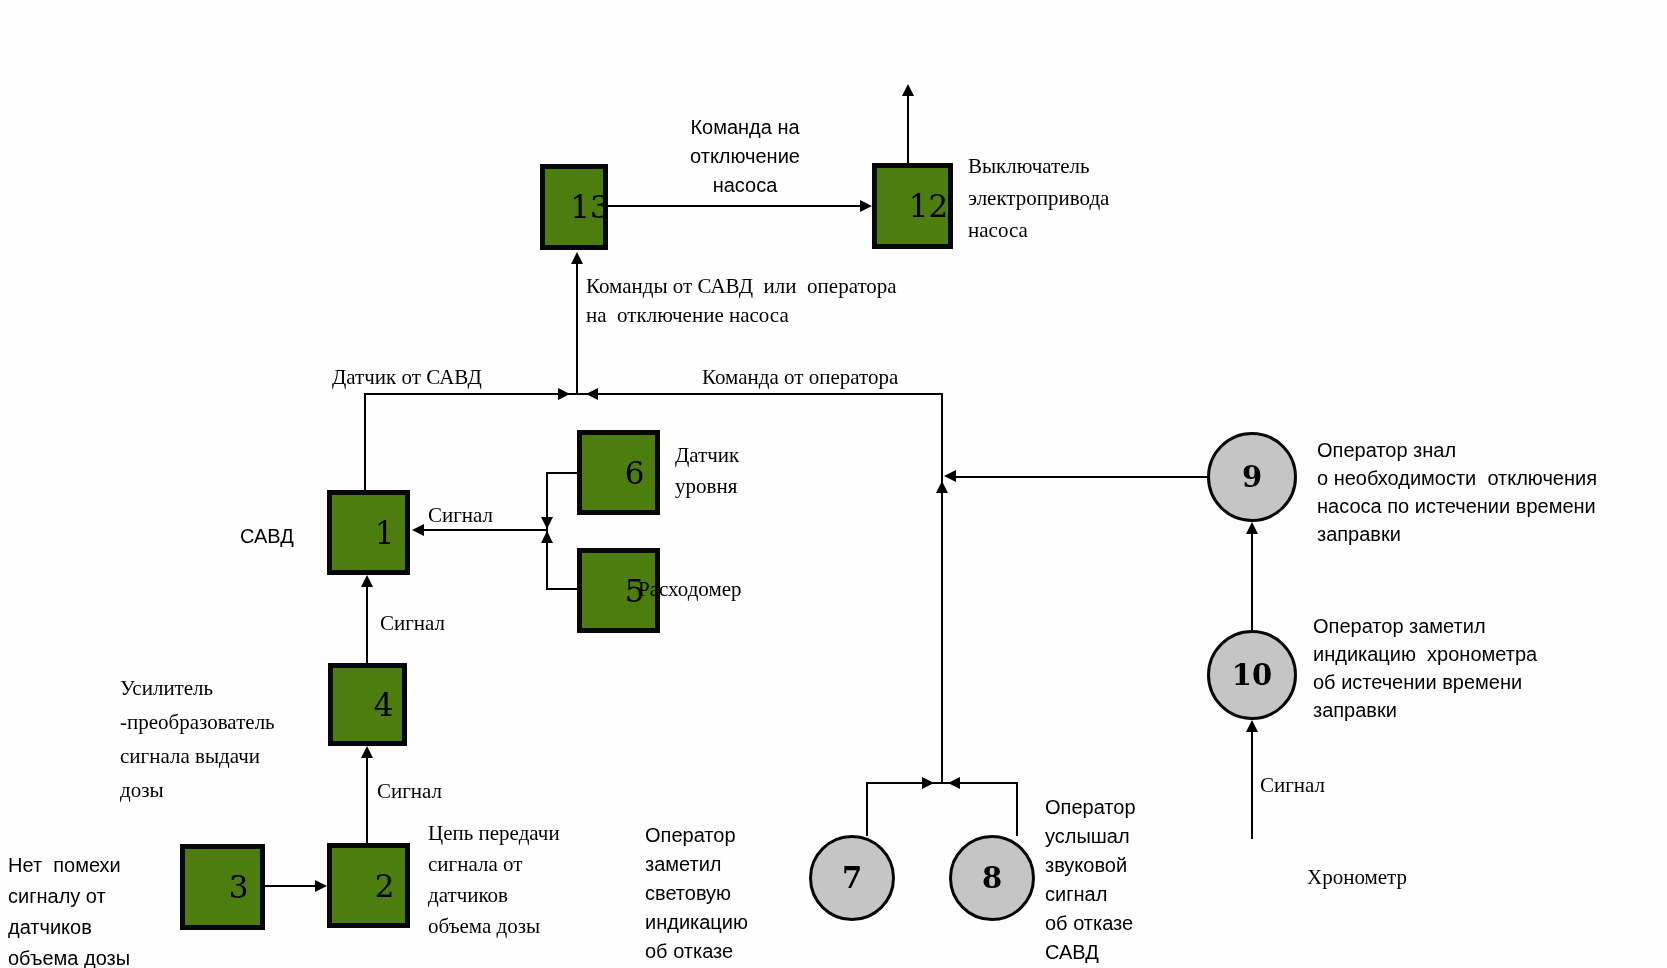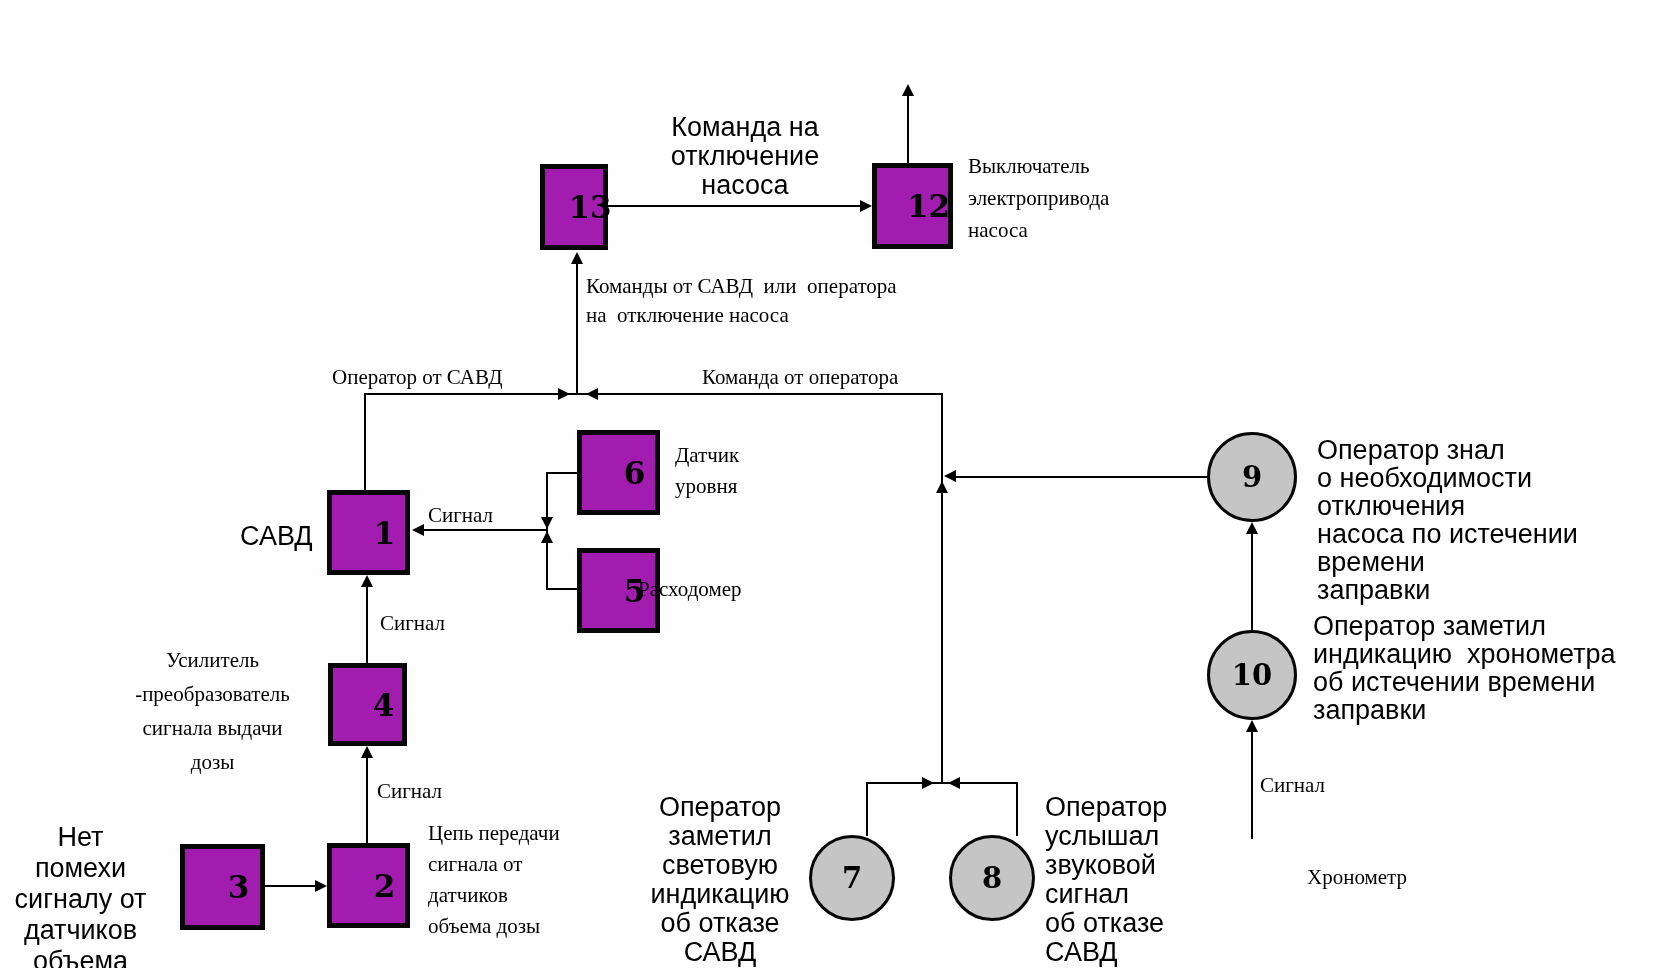--- a/index.html
+++ b/index.html
@@ -1,34 +1,34 @@
 <!DOCTYPE html>
 <html><head>
 <meta charset="utf-8">
 <style>
   html,body{margin:0;padding:0;background:#fff;}
   #canvas{position:relative;width:1667px;height:968px;background:#fefefe;overflow:hidden;
           font-family:"Liberation Serif","DejaVu Serif",serif;color:#000;}
-  .box{position:absolute;background:#a21caf;border:5px solid #070707;box-sizing:border-box;
+  .box{position:absolute;background:#4d7c0f;border:5px solid #070707;box-sizing:border-box;
        display:flex;align-items:center;justify-content:center;
-       font-weight:bold;font-size:31px;font-family:"DejaVu Serif","Liberation Serif",serif;padding-left:32px;}
+       font-weight:normal;font-size:31px;font-family:"DejaVu Serif","Liberation Serif",serif;padding-left:32px;}
   .circle{position:absolute;background:#c5c5c5;border:3px solid #070707;border-radius:50%;
        box-sizing:border-box;display:flex;align-items:center;justify-content:center;
        font-weight:bold;font-size:29px;font-family:"DejaVu Serif","Liberation Serif",serif;}
   .lbl{position:absolute;white-space:pre-wrap;line-height:30px;font-size:21px;}
   .serif{font-family:"Liberation Serif","DejaVu Serif",serif;}
-  .sans{font-family:"Liberation Sans","DejaVu Sans",sans-serif;font-size:27px;}
+  .sans{font-family:"Liberation Sans","DejaVu Sans",sans-serif;font-size:20px;}
   .hline,.vline{position:absolute;background:#000;}
   .ah{position:absolute;width:0;height:0;}
   .ah-up{border-left:6px solid transparent;border-right:6px solid transparent;border-bottom:12px solid #000;}
   .ah-down{border-left:6px solid transparent;border-right:6px solid transparent;border-top:12px solid #000;}
   .ah-right{border-top:6px solid transparent;border-bottom:6px solid transparent;border-left:12px solid #000;}
   .ah-left{border-top:6px solid transparent;border-bottom:6px solid transparent;border-right:12px solid #000;}
   .tc{text-align:center;}
-  .tr{text-align:center;}
+  .tr{text-align:left;margin-top:28px;}
 </style>
 </head>
 <body>
 
 <div id="canvas">
 
 
   <div class="ah ah-up" style="left:902px;top:84px;"></div>
   <div class="vline" style="left:907px;top:94px;width:2px;height:70px;"></div>
 
@@ -118,21 +118,21 @@
     </div>
 
   <div class="lbl sans tc" style="left:665px;top:113px;width:160px;line-height:29px;">Команда на
 отключение
 насоса</div>
   <div class="lbl serif" style="left:968px;top:150px;line-height:32px;">Выключатель
 электропривода
 насоса</div>
   <div class="lbl serif" style="left:586px;top:272px;line-height:29px;">Команды от САВД  или  оператора
 на  отключение насоса</div>
-  <div class="lbl serif" style="left:332px;top:362px;">Оператор от САВД</div>
+  <div class="lbl serif" style="left:332px;top:362px;">Датчик от САВД</div>
   <div class="lbl serif" style="left:702px;top:362px;">Команда от оператора</div>
   <div class="lbl sans" style="left:240px;top:521px;">САВД</div>
   <div class="lbl serif" style="left:428px;top:500px;">Сигнал</div>
   <div class="lbl serif" style="left:675px;top:440px;line-height:31px;">Датчик
 уровня</div>
   <div class="lbl serif" style="left:638px;top:574px;">Расходомер</div>
   <div class="lbl serif" style="left:380px;top:608px;">Сигнал</div>
   <div class="lbl serif tr" style="left:120px;top:643px;width:185px;line-height:34px;">Усилитель
 -преобразователь
 сигнала выдачи

